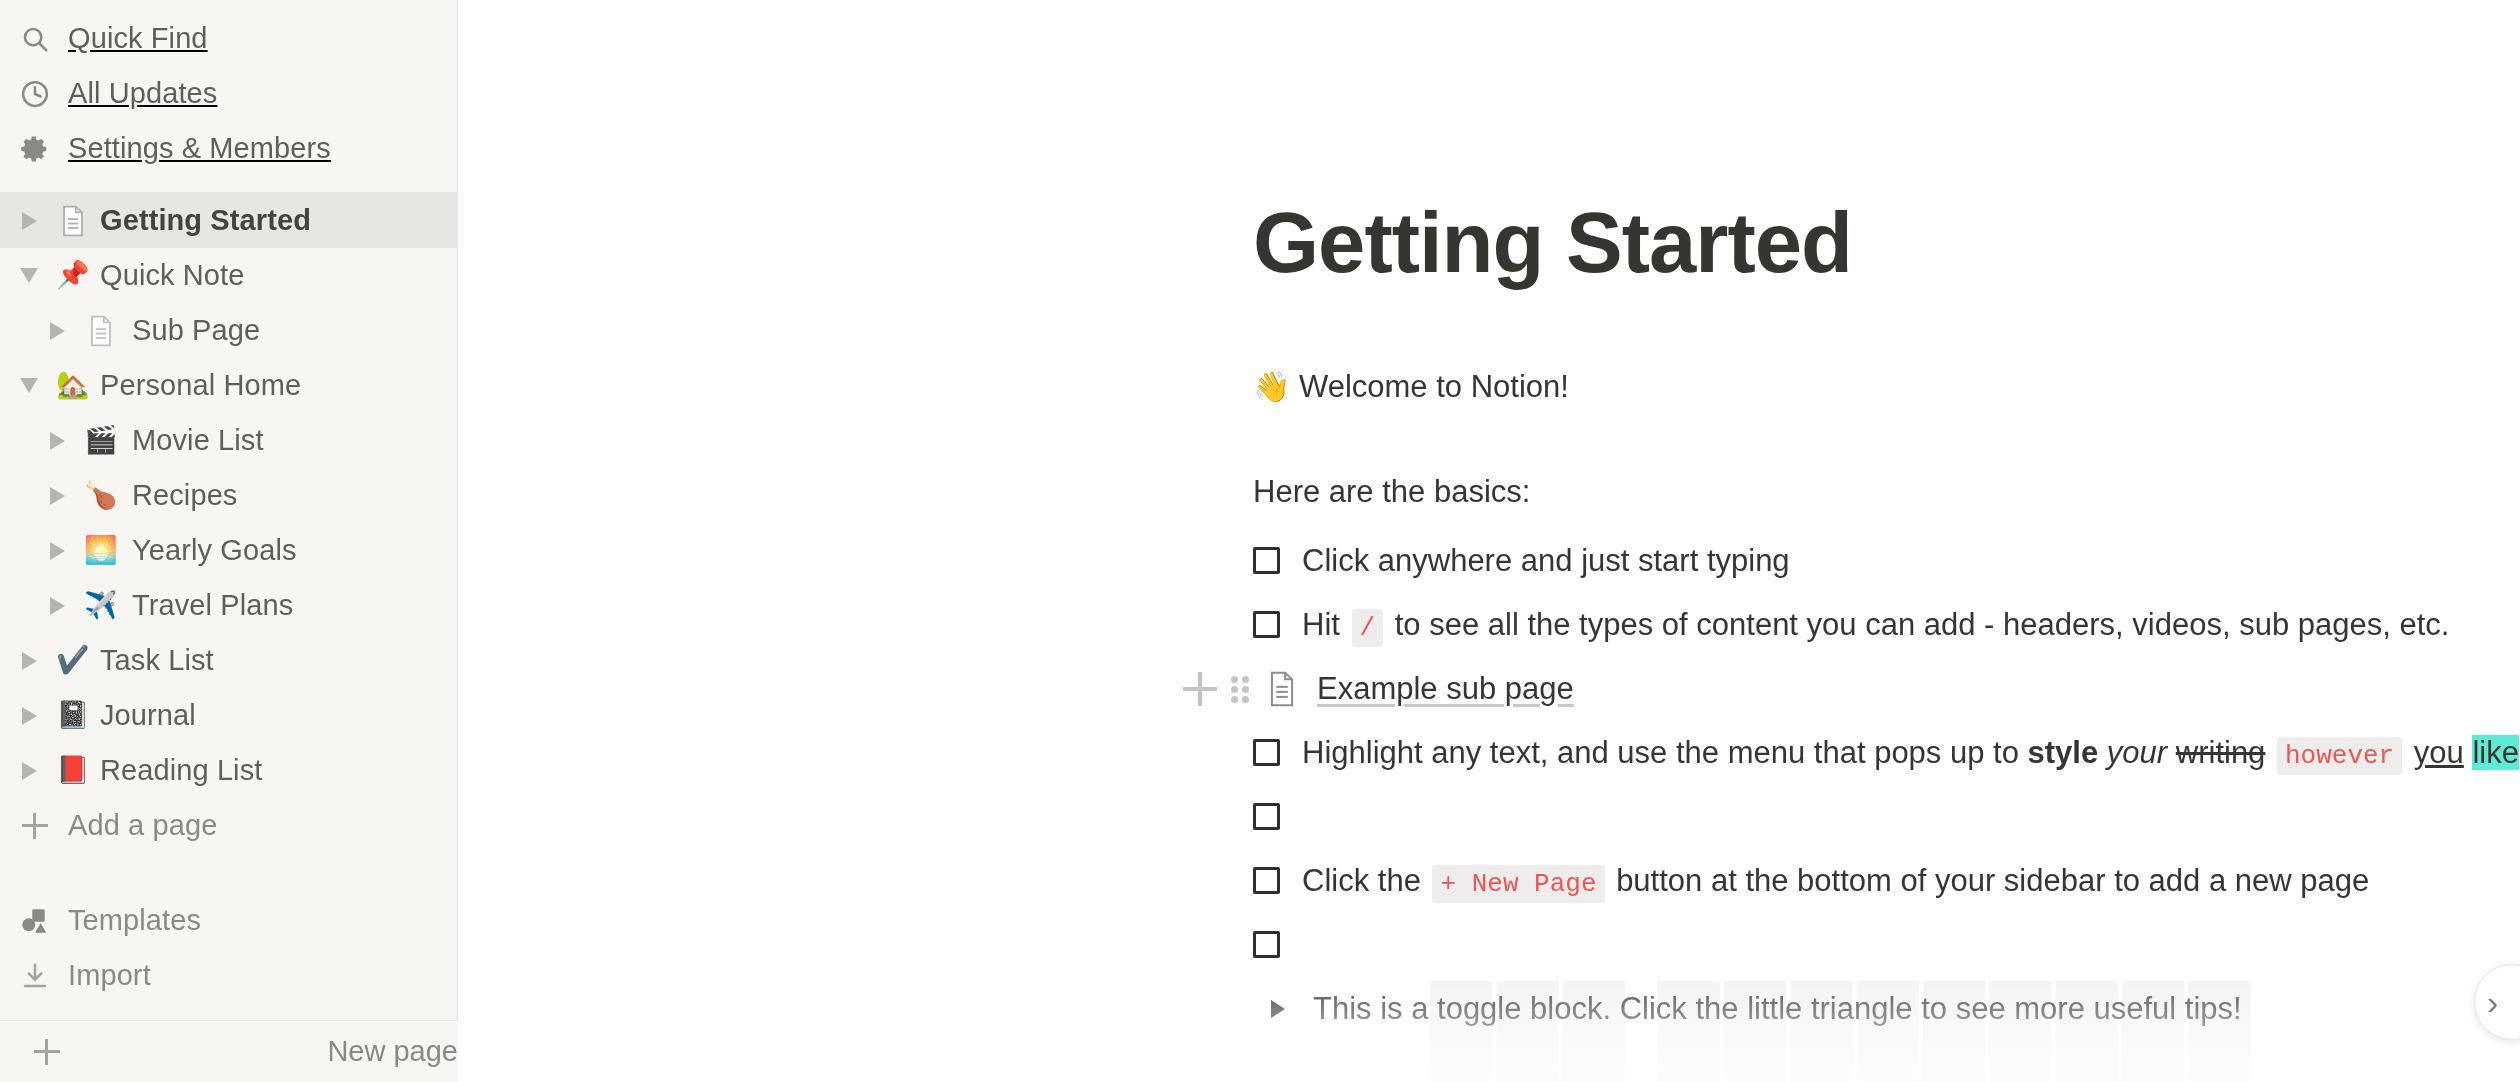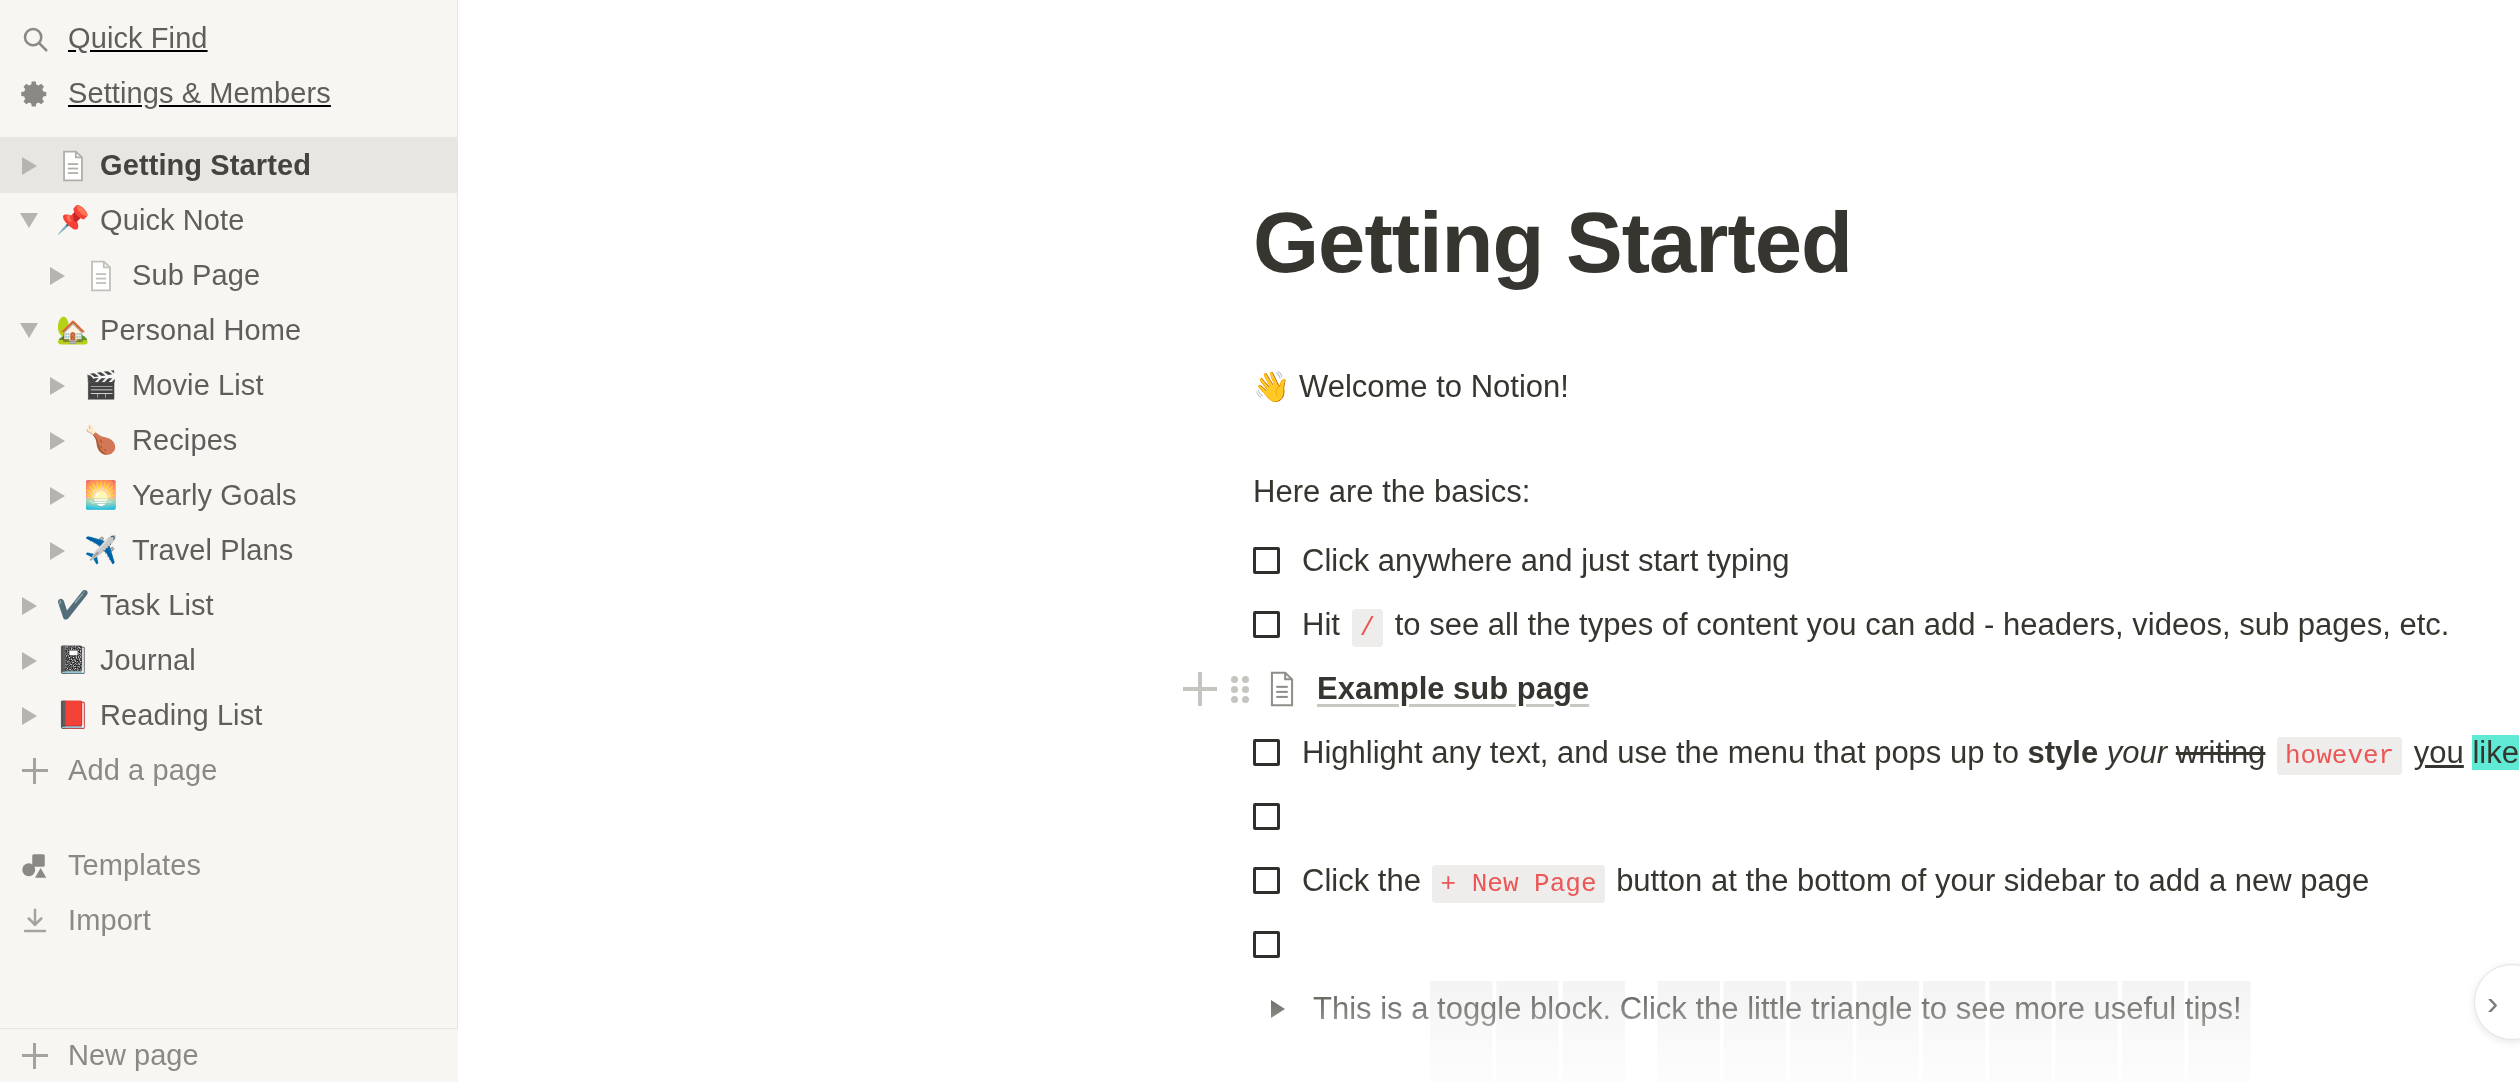--- a/index.html
+++ b/index.html
@@ -118,27 +118,28 @@
   .plus-ico::before { left: 0; top: 11px; width: 26px; height: 3px; }
   .plus-ico::after  { top: 0; left: 11px; height: 26px; width: 3px; }
 
   .gap-block { height: 40px; }
 
   
   #sb-footer {
     position: absolute;
     left: 0; bottom: 0;
     width: 458px;
-    height: 54px;
+    height: 62px;
     background: #f7f6f3;
     border-top: 1px solid #e8e6e1;
     display: flex;
     align-items: center;
-    padding-left: 8px;
+    padding-left: 20px;
     cursor: pointer;
+    justify-content: space-between;
   }
   #sb-footer .sb-ico {
     width: 54px; flex: 0 0 54px;
     display: flex; align-items: center; justify-content: center;
   }
   #sb-footer .sb-label {
     font-size: 29px; color: #8b8984; margin-left: 6px;
   }
 
   
@@ -237,21 +238,20 @@
   }
 
   
   .subpage-row {
     display: flex;
     align-items: center;
     height: 64px;
     position: relative;
     margin-left: -70px;
     white-space: nowrap;
-    font-weight: bold;
   }
   .blk-plus {
     width: 34px; height: 34px; position: relative;
     flex: 0 0 34px; margin-right: 8px; cursor: pointer;
   }
   .blk-plus::before, .blk-plus::after {
     content: ""; position: absolute; background: #c6c4bf;
   }
   .blk-plus::before { left: 0; top: 15px; width: 34px; height: 4px; }
   .blk-plus::after  { top: 0; left: 15px; height: 34px; width: 4px; }
@@ -343,20 +343,29 @@
       <div class="sb-row sb-util">
         <span class="sb-ico">
           <svg width="30" height="30" viewBox="0 0 24 24" fill="none" stroke="#8b8984" stroke-width="2" stroke-linecap="round">
             <circle cx="10.5" cy="10.5" r="6.5"></circle>
               <line x1="15.5" y1="15.5" x2="21" y2="21"></line>
           </svg>
         </span>
         <span class="sb-label">Quick Find</span>
       </div>
 
+      <div class="sb-row sb-util">
+        <span class="sb-ico">
+          <svg width="30" height="30" viewBox="0 0 24 24" fill="none" stroke="#8b8984" stroke-width="2" stroke-linecap="round">
+            <circle cx="12" cy="12" r="9.5"></circle>
+              <polyline points="12,6.5 12,12 16.5,14"></polyline>
+          </svg>
+        </span>
+        <span class="sb-label">All Updates</span>
+      </div>
 
       <div class="sb-row sb-util">
         <span class="sb-ico">
           <svg width="30" height="30" viewBox="0 0 24 24" fill="#8b8984">
             <path d="M12 8.3a3.7 3.7 0 100 7.4 3.7 3.7 0 000-7.4zm0 5.6a1.9 1.9 0 110-3.8 1.9 1.9 0 010 3.8z"></path>
             <path d="M21 13.6v-3.2l-2.4-.4a6.9 6.9 0 00-.8-1.9l1.4-2-2.3-2.3-2 1.4a6.9 6.9 0 00-1.9-.8L12.6 2h-3.2l-.4 2.4c-.7.2-1.3.4-1.9.8l-2-1.4L2.8 6.1l1.4 2c-.4.6-.6 1.2-.8 1.9L1 10.4v3.2l2.4.4c.2.7.4 1.3.8 1.9l-1.4 2 2.3 2.3 2-1.4c.6.4 1.2.6 1.9.8l.4 2.4h3.2l.4-2.4c.7-.2 1.3-.4 1.9-.8l2 1.4 2.3-2.3-1.4-2c.4-.6.6-1.2.8-1.9l2.4-.4z"></path>
           </svg>
         </span>
         <span class="sb-label">Settings &amp; Members</span>
       </div>

